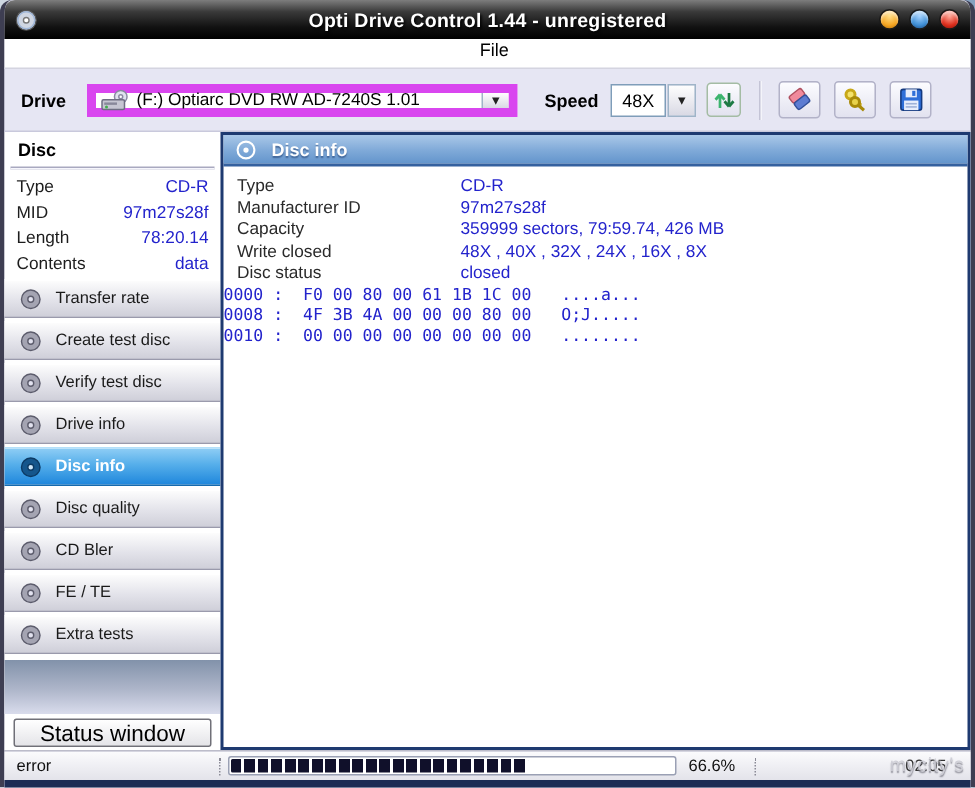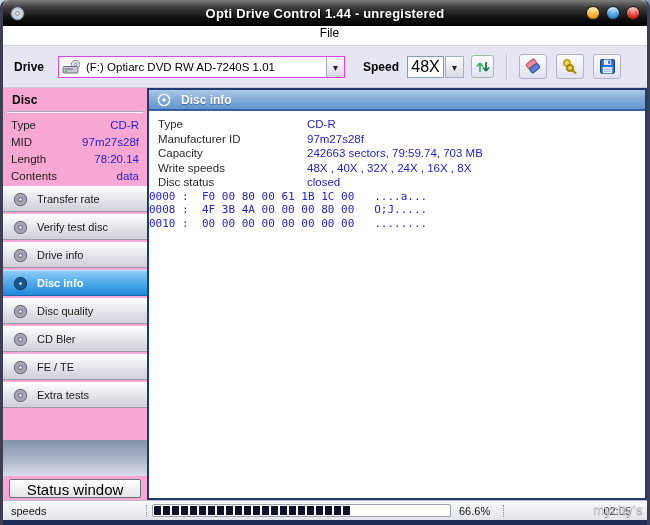--- a/index.html
+++ b/index.html
@@ -40,51 +40,51 @@
   
   .toolbar{
     position:absolute;left:0;top:46px;width:644px;height:42px;background:#e6e6f3;
     border-bottom:1px solid #c9c9dc;box-sizing:border-box;
   }
   .lbl{position:absolute;font-size:12px;font-weight:bold;color:#000;top:14px;}
   .drive-lbl{left:11px;}
   .speed-lbl{left:360px;}
   .combo{
     position:absolute;left:55px;top:10px;width:287px;height:22px;background:#fff;
-    border:1px solid #d946ef;box-sizing:border-box;display:flex;align-items:center;
+    border:6px solid #d946ef;box-sizing:border-box;display:flex;align-items:center;
   }
   .combo-text{font-size:11.5px;color:#000;padding-left:4px;white-space:nowrap;overflow:hidden;}
   .combo-arrow{
     margin-left:auto;width:17px;height:100%;border-left:1px solid #9fb4c8;
     background:linear-gradient(#fefefe,#d9d9e4);display:flex;align-items:center;justify-content:center;
     font-size:10px;font-weight:bold;color:#222;
   }
   .drive-ico{display:flex;align-items:center;padding-left:3px;}
   .speed-box{
     position:absolute;left:404px;top:10px;width:37px;height:22px;background:#fff;
     border:1px solid #7f9db9;box-sizing:border-box;display:flex;align-items:center;justify-content:center;
-    font-size:16px;color:#000;
+    font-size:12px;color:#000;
   }
   .speed-arrow{
     position:absolute;left:442px;top:10px;width:19px;height:22px;box-sizing:border-box;
     border:1px solid #9fb4c8;background:linear-gradient(#fefefe,#d9d9e4);
     display:flex;align-items:center;justify-content:center;font-size:10px;font-weight:bold;color:#222;
   }
   .tool-btn{
     position:absolute;top:8px;width:28px;height:25px;box-sizing:border-box;padding:0;
     border:1px solid #b2b2c8;border-radius:3px;background:linear-gradient(#fcfcff,#e2e2ef);
     display:flex;align-items:center;justify-content:center;cursor:default;
   }
   .refresh-btn{left:468px;top:9px;width:23px;height:23px;border-color:#a4bca4;}
   .erase-btn{left:516px;}
   .keys-btn{left:553px;}
   .save-btn{left:590px;}
   .tb-sep{position:absolute;left:503px;top:8px;width:1px;height:26px;background:#c4c4d6;border-right:1px solid #f4f4fa;}
   
-  .sidebar{position:absolute;left:0;top:88px;width:144px;height:412px;background:#f9a8d4;}
+  .sidebar{position:absolute;left:0;top:88px;width:144px;height:412px;background:#ffffff;}
   .disc-header{position:absolute;left:9px;top:5px;font-size:12px;font-weight:bold;color:#000;}
   .side-sep{position:absolute;left:4px;right:4px;top:23px;height:1px;background:#a9a9c0;border-bottom:1px solid #f6f6fc;}
   .side-info{position:absolute;left:0;right:0;top:28px;}
   .info-row{display:flex;justify-content:space-between;padding:0 8px;height:17px;align-items:center;font-size:11.5px;}
   .info-row .il{color:#1d1d1d;}
   .info-row .iv{color:#2323cc;}
   .side-buttons{position:absolute;left:0;right:0;top:98px;}
   .side-btn{
     height:26px;margin-bottom:2px;display:flex;align-items:center;gap:9px;padding-left:10px;
     background:linear-gradient(180deg,#fdfdfd 0%,#e3e3ea 55%,#cfcfd9 100%);
@@ -271,20 +271,29 @@
           </span>
         <span>Transfer rate</span>
       </div>
       <div class="side-btn">
         <span>
             <svg width="15" height="15" viewBox="0 0 16 16">
               <circle cx="8" cy="8" r="6.6" fill="#a4a4b2" stroke="#5c5c6c"></circle>
               <circle cx="8" cy="8" r="2.1" fill="#e2e2ef" stroke="#5c5c6c"></circle>
             </svg>
           </span>
+        <span>Create test disc</span>
+      </div>
+      <div class="side-btn">
+        <span>
+            <svg width="15" height="15" viewBox="0 0 16 16">
+              <circle cx="8" cy="8" r="6.6" fill="#a4a4b2" stroke="#5c5c6c"></circle>
+              <circle cx="8" cy="8" r="2.1" fill="#e2e2ef" stroke="#5c5c6c"></circle>
+            </svg>
+          </span>
         <span>Verify test disc</span>
       </div>
       <div class="side-btn">
         <span>
             <svg width="15" height="15" viewBox="0 0 16 16">
               <circle cx="8" cy="8" r="6.6" fill="#a4a4b2" stroke="#5c5c6c"></circle>
               <circle cx="8" cy="8" r="2.1" fill="#e2e2ef" stroke="#5c5c6c"></circle>
             </svg>
           </span>
         <span>Drive info</span>
@@ -354,38 +363,38 @@
       <div class="prow">
         <span class="rl">Type</span>
         <span class="rv">CD-R</span>
       </div>
       <div class="prow">
         <span class="rl">Manufacturer ID</span>
         <span class="rv">97m27s28f</span>
       </div>
       <div class="prow">
         <span class="rl">Capacity</span>
-        <span class="rv">242663 sectors, 79:59.74, 703 MB</span>
-      </div>
-      <div class="prow">
-        <span class="rl">Write speeds</span>
+        <span class="rv">359999 sectors, 79:59.74, 426 MB</span>
+      </div>
+      <div class="prow">
+        <span class="rl">Write closed</span>
         <span class="rv">48X , 40X , 32X , 24X , 16X , 8X</span>
       </div>
       <div class="prow">
         <span class="rl">Disc status</span>
         <span class="rv">closed</span>
       </div>
       <div class="prow">
         <span class="atip-hex"><span>0000 :  F0 00 80 00 61 1B 1C 00   ....a...</span><br><span>0008 :  4F 3B 4A 00 00 00 80 00   O;J.....</span><br><span>0010 :  00 00 00 00 00 00 00 00   ........</span></span>
       </div>
     </div>
   </div>
 
   <div class="sb-wrap">
-    <span class="sb-left">speeds</span>
+    <span class="sb-left">error</span>
     <span class="sb-sep sb-sep1"></span>
     <span class="progress">
       <span class="progress-fill" style="width: 66.6%;"></span>
     </span>
     <span class="sb-pct">66.6%</span>
     <span class="sb-sep sb-sep2"></span>
     <span class="sb-time">02:05</span>
   </div>
 
   <div class="bottom-strip"></div>

